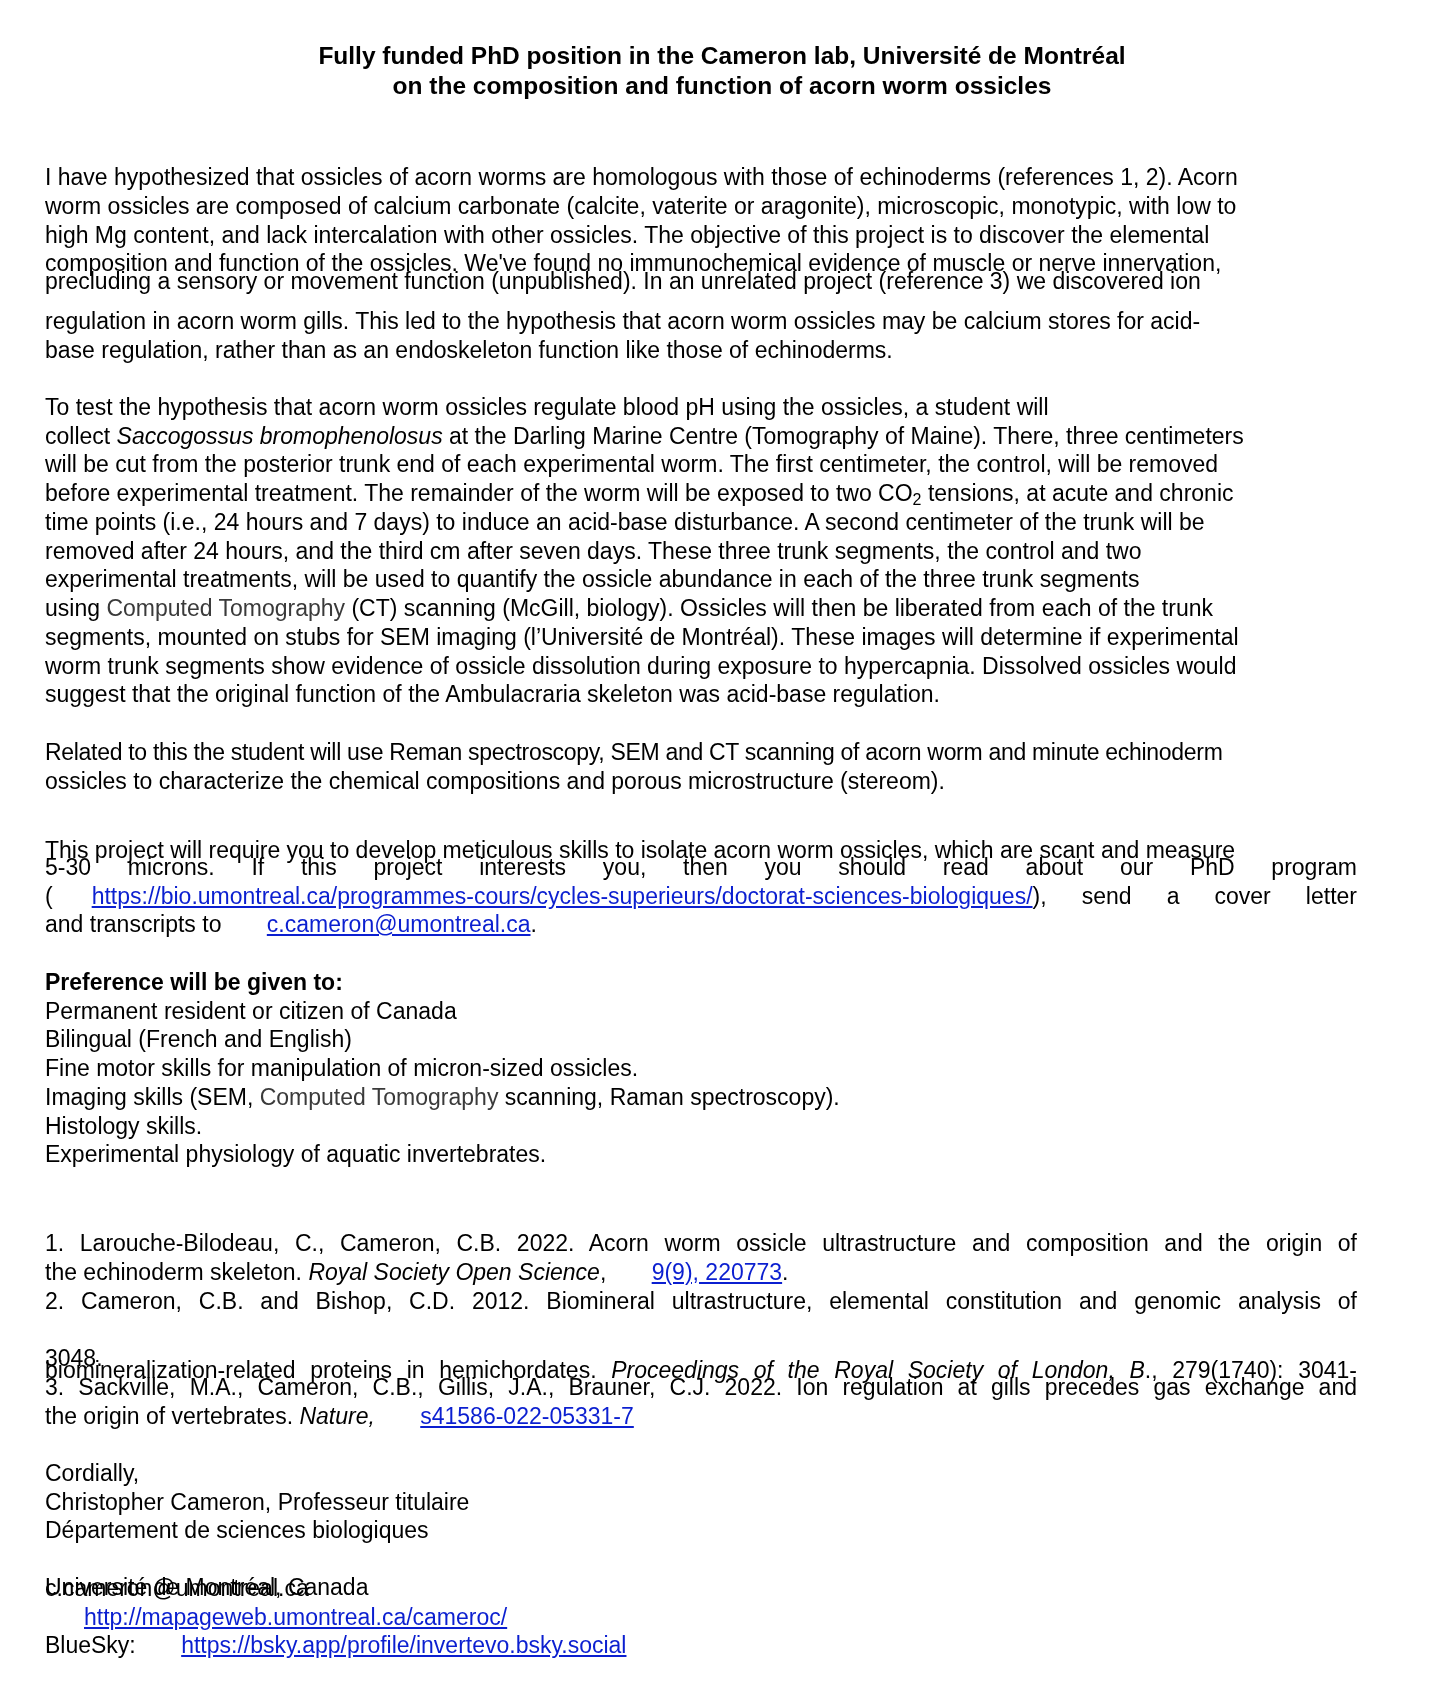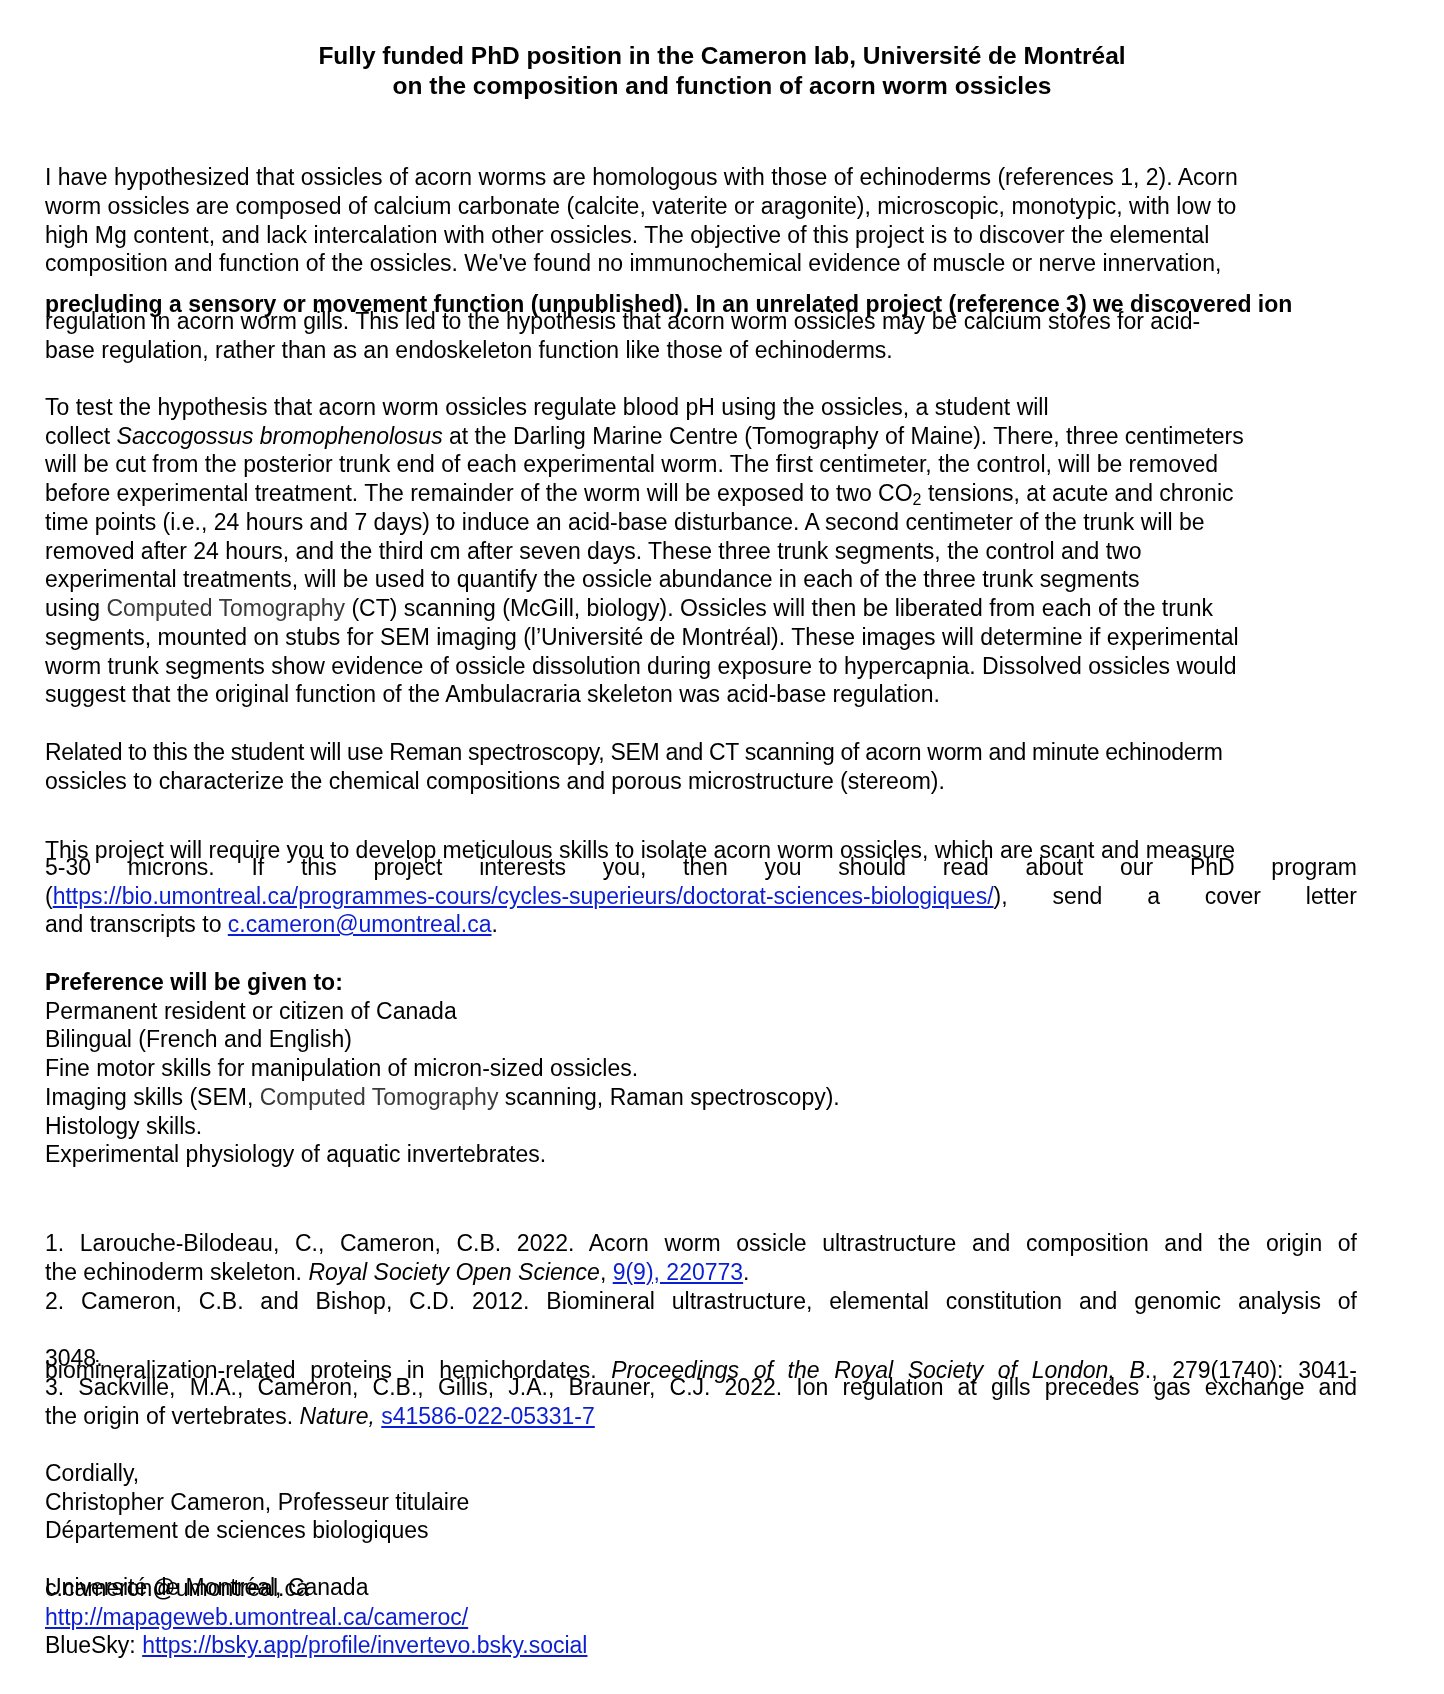--- a/index.html
+++ b/index.html
@@ -4,38 +4,38 @@
   <style>
     html, body { margin: 0; padding: 0; background: #ffffff; }
     body { width: 1444px; height: 1694px; position: relative; overflow: hidden;
            font-family: "Liberation Sans", sans-serif; color: #000; }
     .title { position: absolute; left: 0; width: 1444px; text-align: center;
              font-weight: bold; font-size: 24.5px; line-height: 30px; }
     .line { position: absolute; left: 45px; white-space: nowrap;
             font-size: 23px; line-height: 28px; }
     .just { width: 1312px; text-align: justify; text-align-last: justify; white-space: normal; }
     .ref { width: 1312px; text-align: justify; text-align-last: justify; white-space: normal; }
-    a, .link { color: #0b1fd0; text-decoration: underline; }
+    a, .link { color: #0b1fd0; text-decoration: underline; margin-left: 39px; }
     .grey { color: #3a3a3a; }
     i { font-style: italic; }
     b { font-weight: bold; }
     sub { font-size: 16px; vertical-align: baseline; position: relative; top: 4px; }
   </style>
 </head>
 <body>
 
 <div class="title" style="top:41px;">Fully funded PhD position in the Cameron lab, Université de Montréal</div>
 <div class="title" style="top:71px;">on the composition and function of acorn worm ossicles</div>
 
 <div>
   <div class="line" style="top:163px;">I have hypothesized that ossicles of acorn worms are homologous with those of echinoderms (references 1, 2). Acorn</div>
   <div class="line" style="top:192px;">worm ossicles are composed of calcium carbonate (calcite, vaterite or aragonite), microscopic, monotypic, with low to</div>
   <div class="line" style="top:221px;">high Mg content, and lack intercalation with other ossicles. The objective of this project is to discover the elemental</div>
   <div class="line" style="top:249px;">composition and function of the ossicles. We've found no immunochemical evidence of muscle or nerve innervation,</div>
-  <div class="line" style="top:290px;font-weight:bold;">precluding a sensory or movement function (unpublished). In an unrelated project (reference 3) we discovered ion</div>
+  <div class="line" style="top:267px;">precluding a sensory or movement function (unpublished). In an unrelated project (reference 3) we discovered ion</div>
   <div class="line" style="top:307px;">regulation in acorn worm gills. This led to the hypothesis that acorn worm ossicles may be calcium stores for acid-</div>
   <div class="line" style="top:336px;">base regulation, rather than as an endoskeleton function like those of echinoderms.</div>
 </div>
 
 <div>
   <div class="line" style="top:393px;">To test the hypothesis that acorn worm ossicles regulate blood pH using the ossicles, a student will</div>
   <div class="line" style="top:422px;"><span>collect </span><i>Saccogossus bromophenolosus</i><span> at the Darling Marine Centre (Tomography of Maine). There, three centimeters</span></div>
   <div class="line" style="top:450px;">will be cut from the posterior trunk end of each experimental worm. The first centimeter, the control, will be removed</div>
   <div class="line" style="top:479px;"><span>before experimental treatment. The remainder of the worm will be exposed to two CO</span><sub>2</sub><span> tensions, at acute and chronic</span></div>
   <div class="line" style="top:508px;">time points (i.e., 24 hours and 7 days) to induce an acid-base disturbance. A second centimeter of the trunk will be</div>

